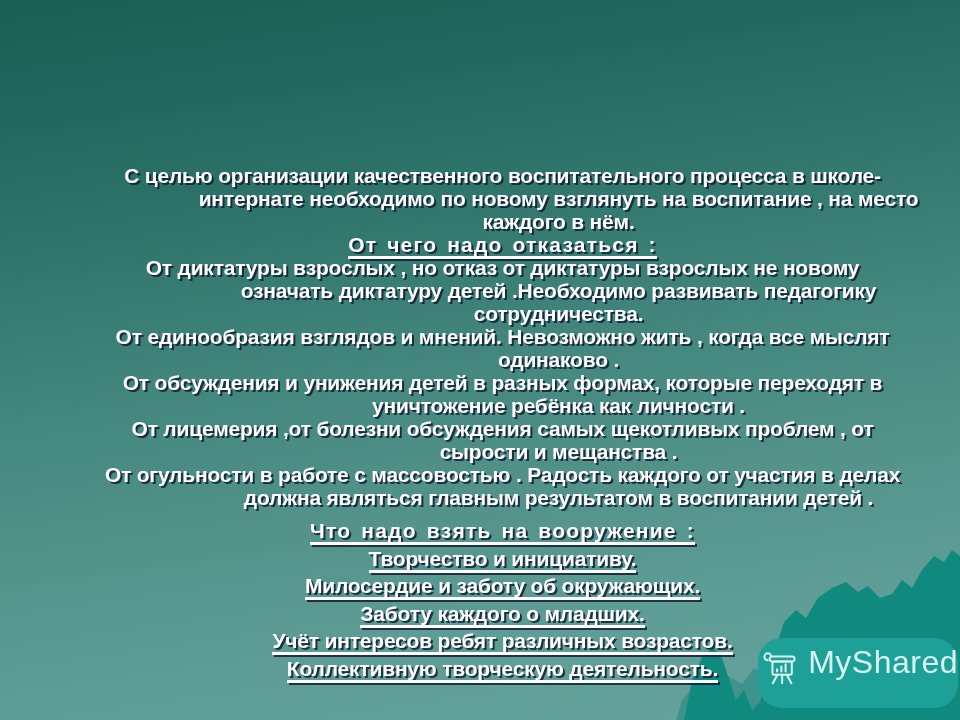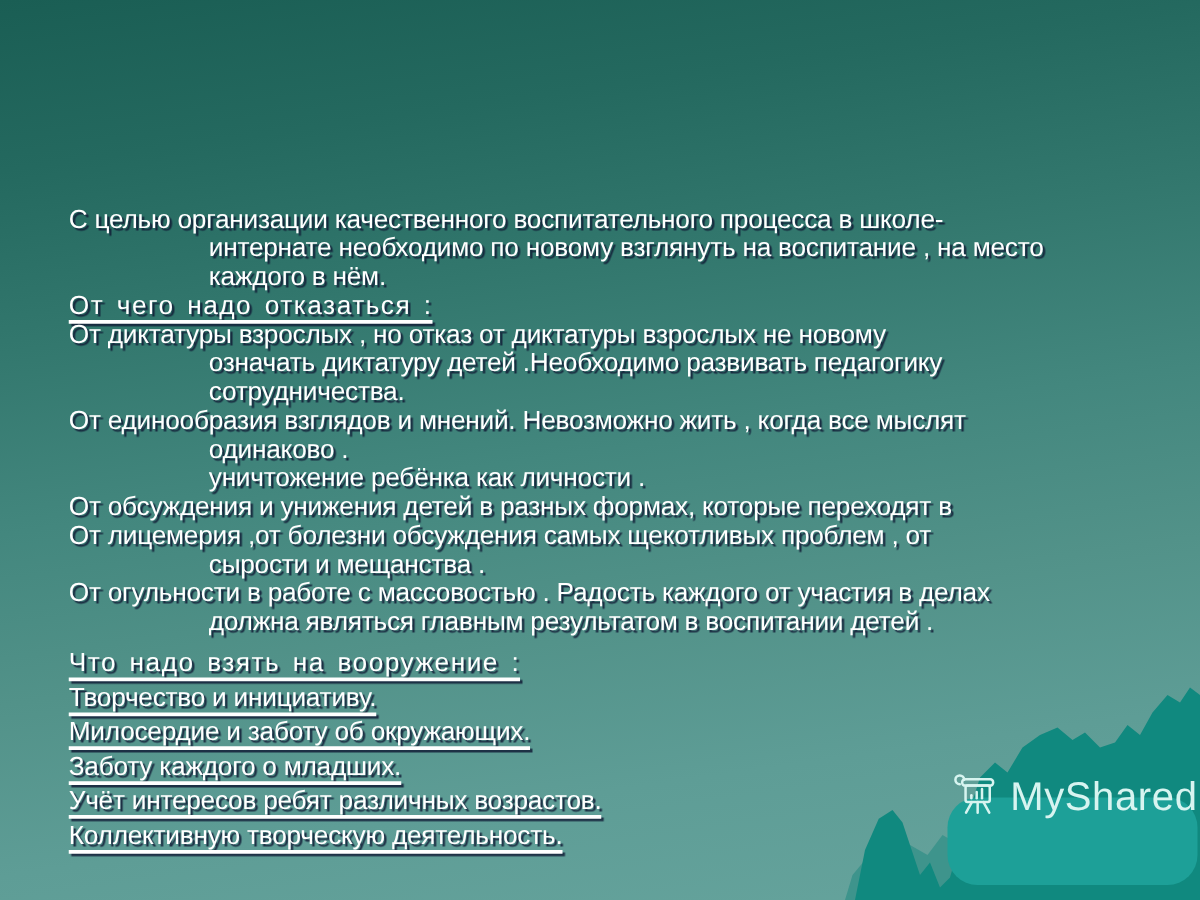--- a/index.html
+++ b/index.html
@@ -15,36 +15,37 @@
   .title{
     position:absolute;top:31px;left:40px;right:40px;
     text-align:center;font-size:31px;font-weight:bold;line-height:38.5px;
     color:#f1eccb;letter-spacing:0.2px;
     filter:drop-shadow(3px 3px 0 #1a1a6c);
   }
 
   
   .body-text{
     position:absolute;top:164px;left:55px;right:10px;
-    font-size:21px;font-weight:normal;color:#ffffff;
+    font-size:21px;font-weight:bold;color:#ffffff;
     letter-spacing:-0.2px;white-space:nowrap;
     filter:drop-shadow(2px 2px 0.5px rgba(16,26,52,0.82));
+    text-align:center;
   }
   .line{height:23px;line-height:23px;}
   .line.adopt{height:27.5px;line-height:27.5px;}
   .line.gap{margin-top:8px;}
   .line.ind{margin-left:112px;}
   .line.heading{letter-spacing:1.2px;word-spacing:3px;}
   .u{border-bottom:3px solid currentColor;padding-bottom:0px;}
 
   
   .mountains{position:absolute;left:676px;top:540px;width:284px;height:180px;}
   .watermark{
-    position:absolute;left:762px;top:608px;width:196px;height:58px;
-    display:flex;align-items:center;gap:9px;cursor:pointer;
+    position:absolute;left:762px;top:646px;width:196px;height:58px;
+    display:flex;align-items:flex-start;gap:9px;cursor:pointer;
   }
   .brand{
     font-size:32px;font-weight:400;color:#d7f4f0;letter-spacing:0.5px;
     line-height:1;
   }
 </style>
 </head>
 <body>
 
 <div class="stage">
@@ -74,22 +75,22 @@
   <div class="body-text">
       <div class="line">С целью организации качественного воспитательного процесса в школе-</div>
       <div class="line ind">интернате необходимо по новому взглянуть на воспитание , на место</div>
       <div class="line ind">каждого в нём.</div>
       <div class="line heading"><span class="u">От чего надо отказаться :</span></div>
       <div class="line">От диктатуры взрослых , но отказ от диктатуры взрослых не новому</div>
       <div class="line ind">означать диктатуру детей .Необходимо развивать педагогику</div>
       <div class="line ind">сотрудничества.</div>
       <div class="line">От единообразия взглядов и мнений. Невозможно жить , когда все мыслят</div>
       <div class="line ind">одинаково .</div>
+      <div class="line">От обсуждения и унижения детей в разных формах, которые переходят в</div>
       <div class="line ind">уничтожение ребёнка как личности .</div>
-      <div class="line">От обсуждения и унижения детей в разных формах, которые переходят в</div>
       <div class="line">От лицемерия ,от болезни обсуждения самых щекотливых проблем , от</div>
       <div class="line ind">сырости и мещанства .</div>
       <div class="line">От огульности в работе с массовостью . Радость каждого от участия в делах</div>
       <div class="line ind">должна являться главным результатом в воспитании детей .</div>
       <div class="line heading gap adopt"><span class="u">Что надо взять на вооружение :</span></div>
       <div class="line adopt"><span class="u">Творчество и инициативу.</span></div>
       <div class="line adopt"><span class="u">Милосердие и заботу об окружающих.</span></div>
       <div class="line adopt"><span class="u">Заботу каждого о младших.</span></div>
       <div class="line adopt"><span class="u">Учёт интересов ребят различных возрастов.</span></div>
       <div class="line adopt"><span class="u">Коллективную творческую деятельность.</span></div>

